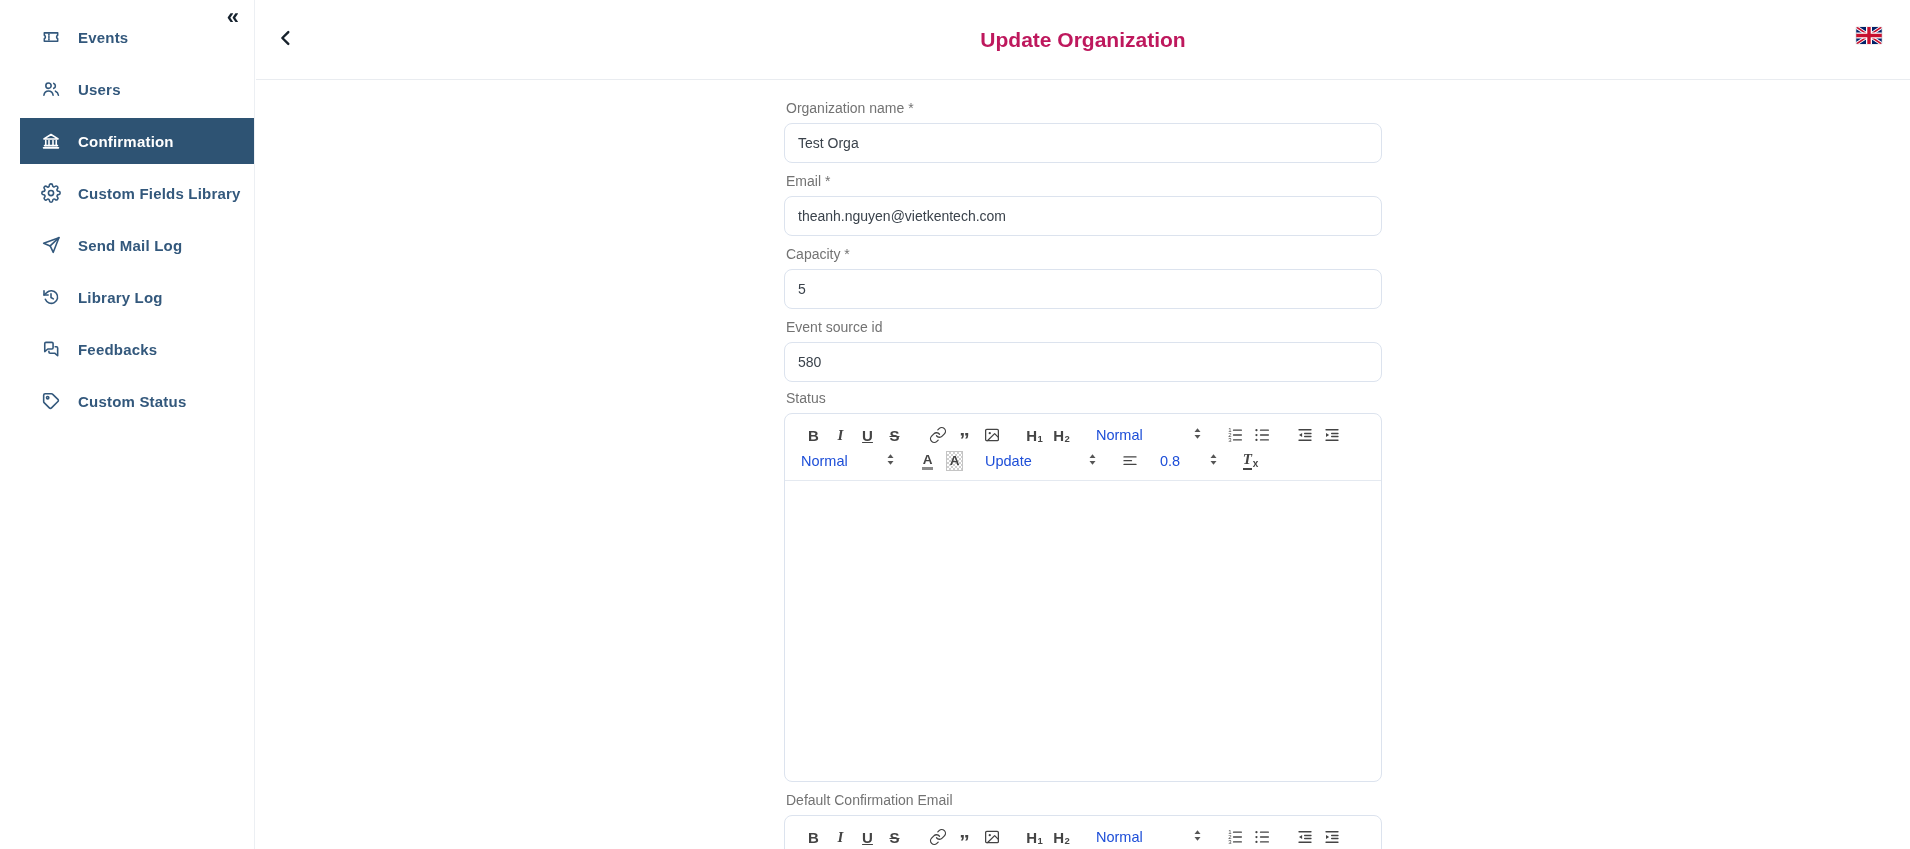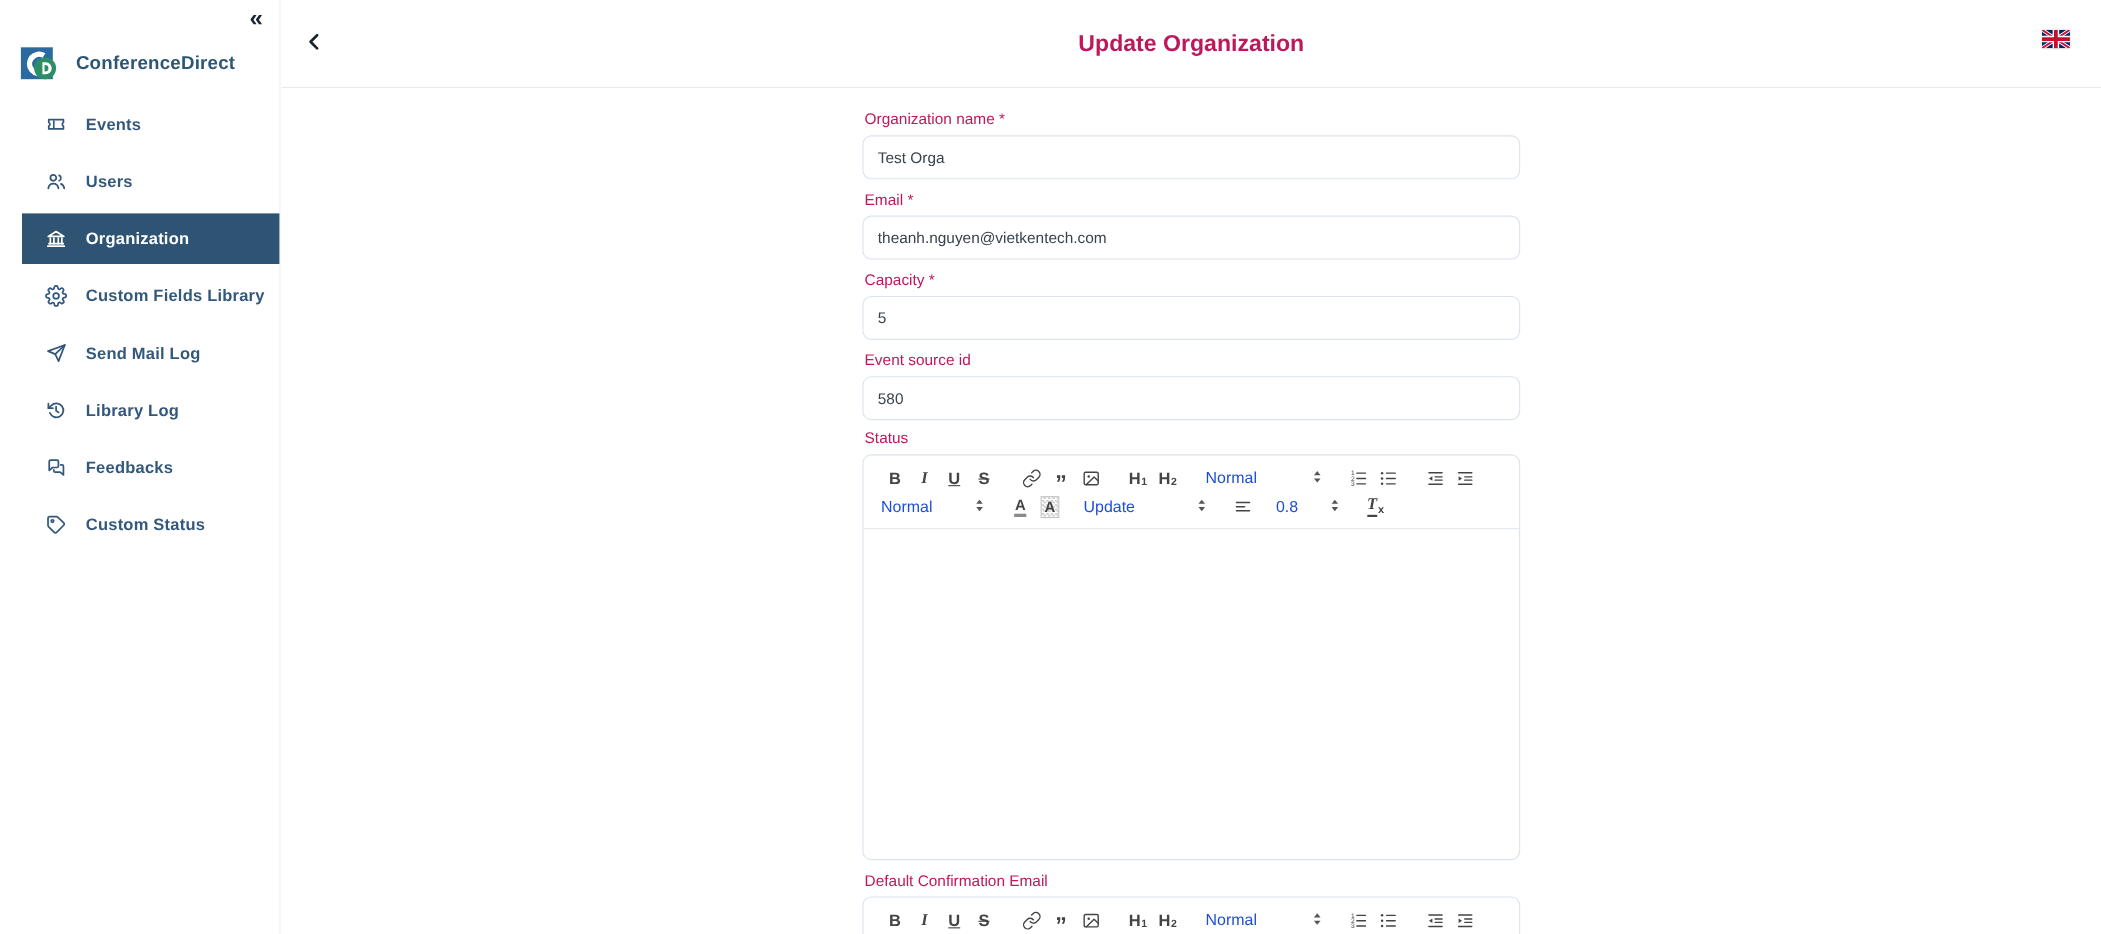--- a/index.html
+++ b/index.html
@@ -32,21 +32,21 @@
               display:flex; align-items:center; justify-content:center; cursor:pointer; }
   .page-title { position:absolute; left:0; right:0; top:0; height:80px;
                 display:flex; align-items:center; justify-content:center;
                 font-size:21px; font-weight:700; color:#be185d; }
   .flag-btn { position:absolute; right:28px; top:27px; width:26px; height:17px;
               border-radius:2px; overflow:hidden; cursor:pointer; box-shadow:0 0 0 1px rgba(0,0,0,0.06); }
   .flag-btn svg { display:block; }
 
   
   .form-col { width:598px; margin:0 auto; padding-top:12px; }
-  .f-label { font-size:14px; color:#be185d; margin:10px 2px 7px; }
+  .f-label { font-size:14px; color:#737373; margin:10px 2px 7px; }
   .f-label:first-child { margin-top:8px; }
   .f-input { width:100%; height:40px; border:1px solid #DCE3EE; border-radius:8px;
              padding:0 13px; font-size:14px; color:#3A424B; background:#fff; outline:none;
              font-family:"Liberation Sans", sans-serif; }
 
   
   .editor { border:1px solid #DCE3EE; border-radius:8px; background:#fff; overflow:hidden; }
   .ql-toolbar { border-bottom:1px solid #E4E9F0; padding:8px 14px 6px 16px; }
   .ql-row { display:flex; align-items:center; height:26px; }
   .q-group { display:flex; align-items:center; margin-right:16px; }
@@ -73,32 +73,20 @@
   .qTx i { font-family:"Liberation Serif", serif; font-style:italic; font-size:15px; font-weight:700;
            border-bottom:2px solid #444; line-height:1.05; }
   .qTx b { font-size:10px; margin-left:1px; margin-top:6px; }
   .ql-content { height:300px; padding:12px 15px; font-size:14px; color:#3A424B; outline:none; }
 </style>
 </head>
 <body>
 
 <div class="sidebar" data-name="sidebar">
   <div class="collapse-btn" data-name="sidebar-collapse-button">«</div>
-  <div class="brand" data-name="brand">
-    <span class="brand-logo" data-name="conference-direct-logo">
-      <svg width="36" height="36" viewBox="0 0 36 36">
-        <rect x="1" y="3" width="29" height="29" fill="#2A6AA1"></rect>
-        <path d="M 22 10.5 A 8.7 8.7 0 1 0 22 25.5" fill="none" stroke="#FFFFFF" stroke-width="5"></path>
-        <circle cx="23" cy="22" r="10" fill="#2D8E66"></circle>
-        <path d="M20.5 16.5 v11 h3 a5.5 5.5 0 0 0 0-11 Z" fill="#FFFFFF"></path>
-        <path d="M23 19 a3 3 0 0 1 0 6 h-0.5 v-6 Z" fill="#2D8E66"></path>
-      </svg>
-    </span>
-    <span class="brand-name" data-name="brand-name">ConferenceDirect</span>
-  </div>
   <div class="side-menu" data-name="sidebar-menu">
       <div class="side-item" data-name="sidebar-item-events">
         <span class="side-icon" data-name="ticket-icon">
           <svg viewBox="0 0 24 24" fill="none" stroke="currentColor" stroke-width="1.9" stroke-linecap="round" stroke-linejoin="round">
             <path d="M4 7h16v3a2.2 2.2 0 0 0 0 4v3H4v-3a2.2 2.2 0 0 0 0-4z"></path>
             <path d="M9.5 8.5v1.4 M9.5 11.3v1.4 M9.5 14.1v1.4"></path>
           </svg>
         </span>
         <span class="side-label" data-name="sidebar-item-label">Events</span>
       </div>
@@ -114,21 +102,21 @@
         <span class="side-label" data-name="sidebar-item-label">Users</span>
       </div>
       <div class="side-item active" data-name="sidebar-item-organizations">
         <span class="side-icon" data-name="bank-icon">
           <svg viewBox="0 0 24 24" fill="none" stroke="currentColor" stroke-width="1.9" stroke-linecap="round" stroke-linejoin="round">
             <path d="M3.5 9.5 12 4.2l8.5 5.3z"></path>
             <path d="M5.7 11.5v6 M9.6 11.5v6 M14.4 11.5v6 M18.3 11.5v6"></path>
             <path d="M4.2 17.5h15.6 M3 20.2h18"></path>
           </svg>
         </span>
-        <span class="side-label" data-name="sidebar-item-label">Organization</span>
+        <span class="side-label" data-name="sidebar-item-label">Confirmation</span>
       </div>
       <div class="side-item" data-name="sidebar-item-custom-fields-library">
         <span class="side-icon" data-name="gear-icon">
           <svg viewBox="0 0 24 24" fill="none" stroke="currentColor" stroke-width="1.9" stroke-linecap="round" stroke-linejoin="round">
             <circle cx="12" cy="12" r="3.1"></circle>
             <path d="M19.4 15a1.65 1.65 0 0 0 .33 1.82l.06.06a2 2 0 0 1-2.83 2.83l-.06-.06a1.65 1.65 0 0 0-1.82-.33 1.65 1.65 0 0 0-1 1.51V21a2 2 0 0 1-4 0v-.09a1.65 1.65 0 0 0-1-1.51 1.65 1.65 0 0 0-1.82.33l-.06.06a2 2 0 0 1-2.83-2.83l.06-.06a1.65 1.65 0 0 0 .33-1.82 1.65 1.65 0 0 0-1.51-1H3a2 2 0 0 1 0-4h.09a1.65 1.65 0 0 0 1.51-1 1.65 1.65 0 0 0-.33-1.82l-.06-.06a2 2 0 0 1 2.83-2.83l.06.06a1.65 1.65 0 0 0 1.82.33h0a1.65 1.65 0 0 0 1-1.51V3a2 2 0 0 1 4 0v.09a1.65 1.65 0 0 0 1 1.51h0a1.65 1.65 0 0 0 1.82-.33l.06-.06a2 2 0 0 1 2.83 2.83l-.06.06a1.65 1.65 0 0 0-.33 1.82v0a1.65 1.65 0 0 0 1.51 1H21a2 2 0 0 1 0 4h-.09a1.65 1.65 0 0 0-1.51 1z"></path>
           </svg>
         </span>
         <span class="side-label" data-name="sidebar-item-label">Custom Fields Library</span>
       </div>

